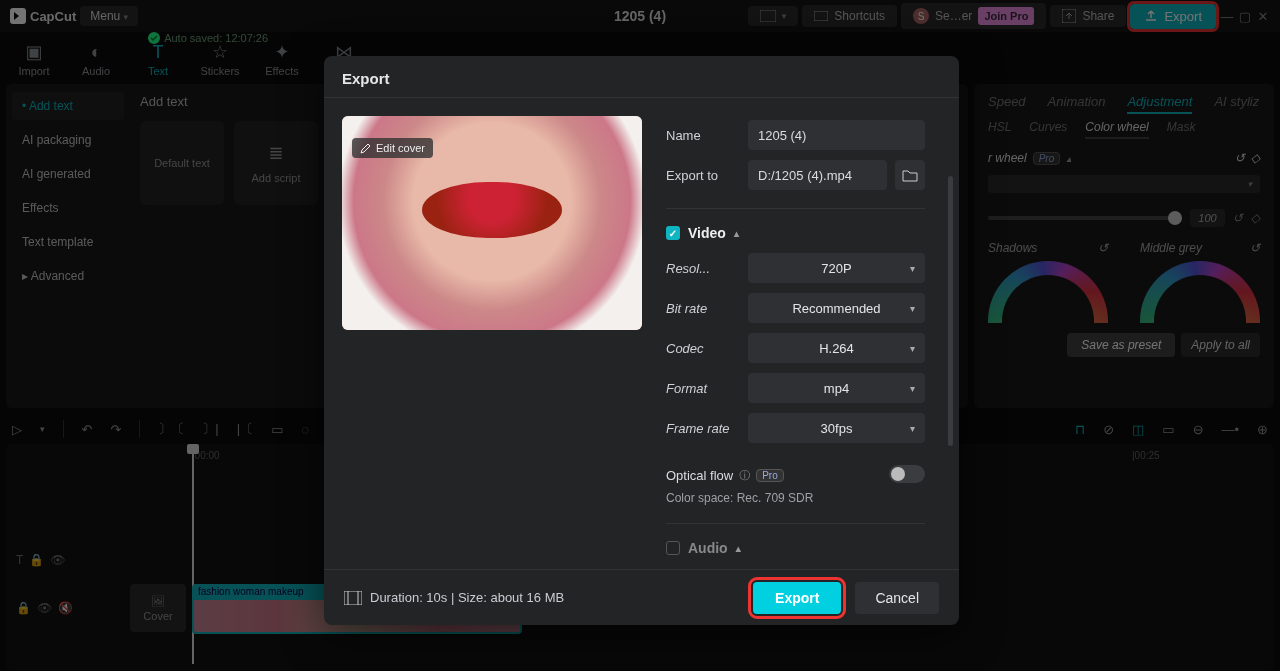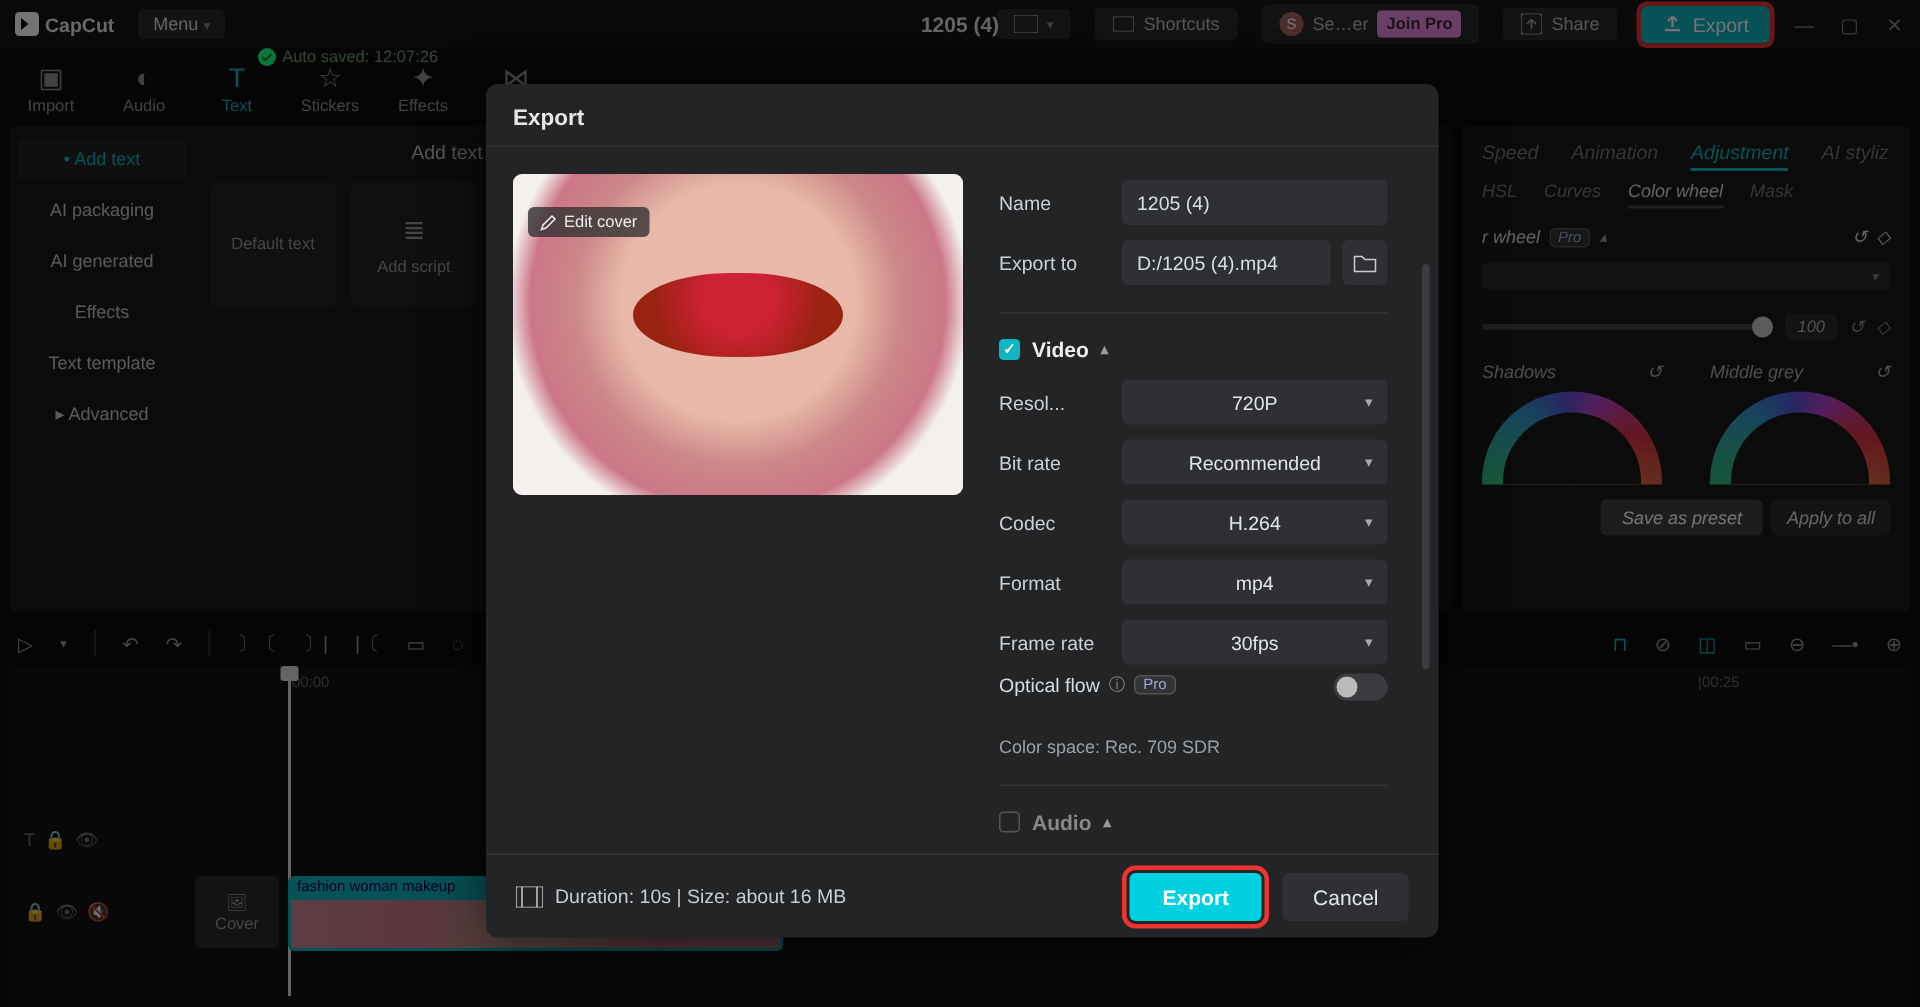--- a/index.html
+++ b/index.html
@@ -8,40 +8,40 @@
     background: #0d0d0d;
     font-family: -apple-system, "Segoe UI", Arial, sans-serif;
     font-size: 13px;
     color: #cdd2d7;
     overflow: hidden;
     position: relative;
   }
   
   .topbar {
     height: 32px; display: flex; align-items: center; padding: 0 10px;
-    background: #151515; gap: 16px;
+    background: #151515; gap: 4px;
   }
   .logo { display: flex; align-items: center; gap: 4px; color: #e6e6e6; font-weight: 600; font-size: 13px; }
   .menu-btn { background: #2b2b2b; border-radius: 4px; padding: 3px 10px; color: #ddd; font-size: 12px; cursor: pointer; }
   .autosave { color: #6fa07a; font-size: 11px; margin-left: 6px; display:flex; align-items:center; gap:4px;margin-top:43px;}
   .title-center { position: absolute; left: 50%; transform: translateX(-50%); font-weight: 600; color: #ddd; font-size: 14px; }
   .topbar .spacer { flex: 1; }
   .top-action { background: #2b2b2b; border-radius: 4px; padding: 4px 12px; font-size: 12px; color: #bbb; display:flex; align-items:center; gap:6px; }
   .join-pro { background: #e88de0; color:#3a2a3a; padding:3px 6px; border-radius:3px; font-weight:600; font-size:11px; }
   .export-top { background: #0fb5c0; color:#fff; padding:5px 14px; border-radius:4px; display:flex; align-items:center; gap:6px; font-size:13px; }
   .red-box { outline:3px solid #e33; outline-offset:0; }
   .win-ctrl { width:14px; color:#888; text-align:center; }
   
   .ribbon { display:flex; gap:6px; padding:2px 6px 0 6px; height:52px; align-items:stretch; }
   .rib-item { width:56px; display:flex; flex-direction:column; align-items:center; justify-content:center; color:#8f9499; font-size:11px; gap:2px;}
   .rib-item.active { color:#0fb5c0; }
   .rib-icon { font-size:18px; }
   
   .workspace { display:flex; height:330px; padding:0 6px 6px 6px; gap:6px; }
-  .left-panel { width:460px; background:#1a1a1a; border-radius:6px; display:flex;text-align:center; }
+  .left-panel { width:460px; background:#1a1a1a; border-radius:6px; display:flex; }
   .left-side { width:124px; padding:8px 6px; display:flex; flex-direction:column; gap:6px; }
   .side-btn { padding:7px 10px; border-radius:4px; color:#c7c7c7; font-size:12px; }
   .side-btn.active { background:#232323; color:#0fb5c0; }
   .left-main { flex:1; padding:10px; }
   .add-text-label { color:#bbb; font-size:13px; }
   .text-tiles { display:flex; gap:10px; margin-top:12px; }
   .tile { width:84px; height:84px; background:#252525; border-radius:6px; display:flex; flex-direction:column; align-items:center; justify-content:center; color:#999; font-size:11px; gap:8px;}
   
   .preview { flex:1; background:#1a1a1a; border-radius:6px; }
   
@@ -96,24 +96,24 @@
   .dlg-right { flex:1; display:flex; flex-direction:column; gap:2px; padding-right:14px;}
   .field { display:flex; align-items:center; height:38px; }
   .field label { width:82px; font-size:13px; color:#cdd2d7; }
   .field .input { flex:1; background:#2e3033; border-radius:4px; height:30px; padding:0 10px; display:flex; align-items:center; font-size:13px; color:#d8dde2;}
   .field .browse { width:30px; height:30px; margin-left:8px; background:#2e3033; border-radius:4px; display:flex; align-items:center; justify-content:center; color:#bbb;}
   .divr { height:1px; background:#333; margin:12px 0 8px 0; }
   .sec-head { display:flex; align-items:center; gap:8px; font-weight:600; color:#eee; font-size:14px; padding:6px 0;}
   .check { width:14px; height:14px; border-radius:3px; background:#0fb5c0; display:flex; align-items:center; justify-content:center; color:#fff; font-size:10px;}
   .caret-up { font-size:10px; color:#999; }
   .select-row { display:flex; align-items:center; height:38px; }
-  .select-row label { width:82px; font-size:13px; color:#cdd2d7; white-space:nowrap; overflow:hidden; text-overflow:ellipsis;}
+  .select-row label { width:82px; font-size:13px; color:#cdd2d7; white-space:nowrap; overflow:hidden; text-overflow:ellipsis;font-style:italic;}
   .select { flex:1; background:#2e3033; border-radius:4px; height:30px; display:flex; align-items:center; justify-content:center; font-size:13px; color:#e1e5ea; position:relative;}
   .select::after { content:"▾"; position:absolute; right:10px; color:#aaa; font-size:10px;}
-  .toggle-row { display:flex; align-items:flex-start; justify-content:space-between; height:34px; font-size:13px; }
+  .toggle-row { display:flex; align-items:flex-end; justify-content:space-between; height:34px; font-size:13px; }
   .toggle { width:36px; height:18px; border-radius:10px; background:#3a3c3f; position:relative;}
   .toggle::after { content:""; position:absolute; left:2px; top:2px; width:14px; height:14px; border-radius:50%; background:#bbb;}
   .info-line { font-size:12px; color:#9ca1a6; padding:6px 0;}
   .dlg-foot { height:56px; border-top:1px solid #333; display:flex; align-items:center; padding:0 20px;}
   .foot-info { font-size:13px; color:#c8cdd2; display:flex; align-items:center; gap:8px;}
   .foot-spacer { flex:1; }
   .btn-export { background:#00d0df; color:#083; color:#074b50; padding:8px 22px; font-size:14px; font-weight:600; border-radius:4px; color:#fff; }
   .btn-export { color:#ffffff; }
   .btn-cancel { background:#2e3033; color:#e1e5ea; padding:8px 20px; border-radius:4px; margin-left:14px; font-size:14px;}
   .red-box2 { outline:3px solid #e33; outline-offset:2px; border-radius:4px;}

